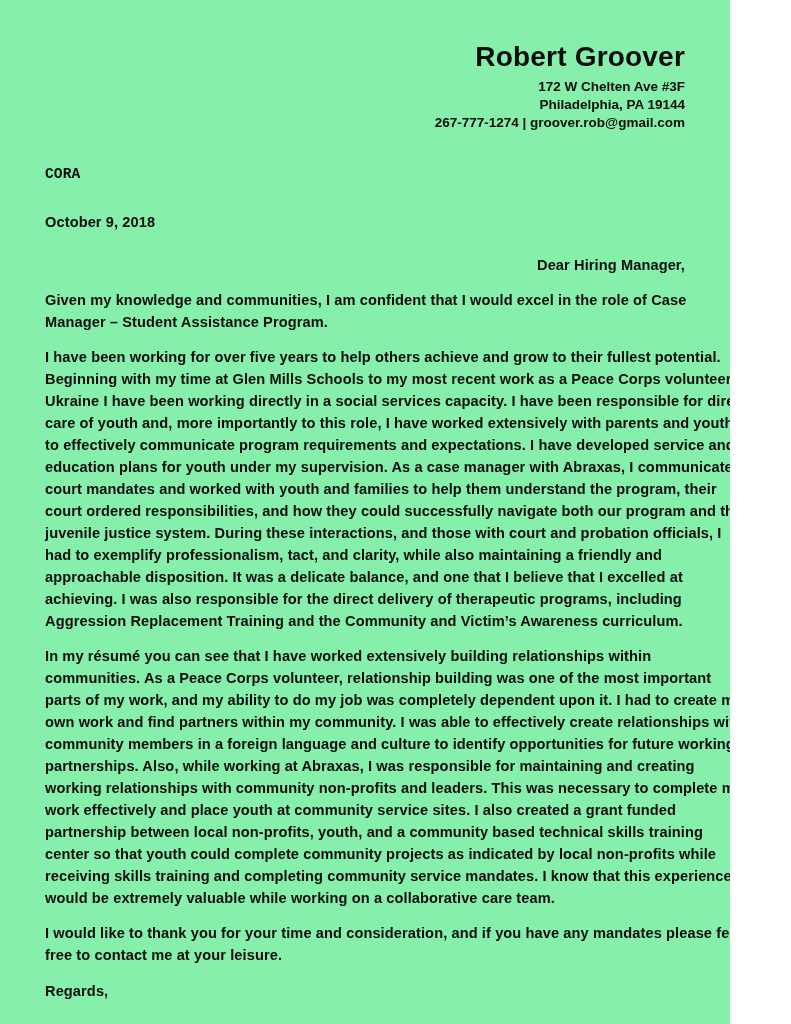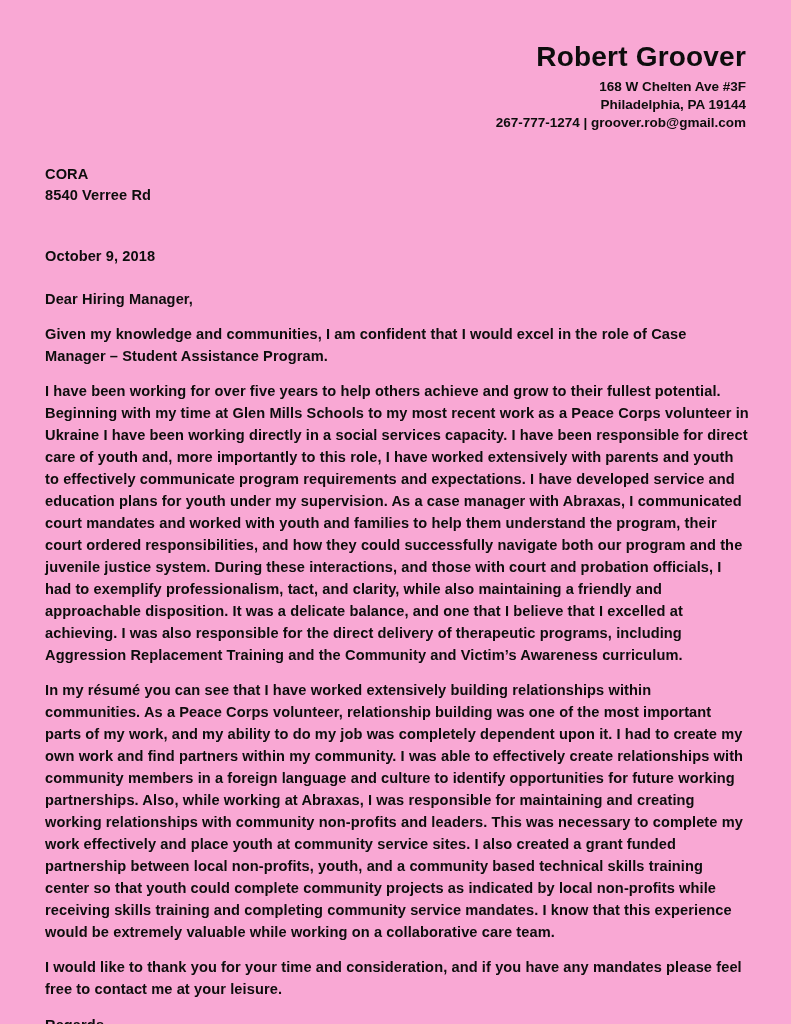--- a/index.html
+++ b/index.html
@@ -2,23 +2,23 @@
 <html><head>
 <meta charset="utf-8">
 <style>
   html, body {
     margin: 0;
     padding: 0;
     background: #ffffff;
   }
   .page {
     position: relative;
-    width: 791px;
+    width: 730px;
     height: 1024px;
-    background: #f9a8d4;
+    background: #86efac;
     font-family: "Liberation Sans", sans-serif;
     color: #0d0d0d;
     box-sizing: border-box;
     padding: 40px 45px 0 45px;
     overflow: hidden;
   }
   .letterhead {
     text-align: right;
     margin-bottom: 32px;
   }
@@ -29,58 +29,58 @@
     line-height: 34px;
     margin-bottom: 4px;
   }
   .sender-line {
     font-size: 13.5px;
     font-weight: 700;
     line-height: 18px;
   }
   .recipient-block {
     margin-top: 28px;
+    font-family: Liberation Mono, monospace;
   }
   .body-text,
   .recipient-line,
   .date-line,
   .salutation,
   .closing-line,
   .signature-line {
     font-size: 14.6px;
     font-weight: 600;
     line-height: 22px;
     letter-spacing: 0.1px;
   }
   .recipient-line { line-height: 21px; }
-  .date-line { margin-top: 39px; }
-  .salutation { margin-top: 21px; }
+  .date-line { margin-top: 26px; }
+  .salutation { margin-top: 21px; text-align: right; }
   .paragraph {
     margin-top: 13px;
     margin-bottom: 0;
     text-align: left;
     width: 705px;
   }
   .closing-line { margin-top: 14px; }
 </style>
 </head>
 <body>
 
 <div class="page">
 
   <div class="letterhead">
     <div class="sender-name">Robert Groover</div>
-    <div class="sender-line">168 W Chelten Ave #3F</div>
+    <div class="sender-line">172 W Chelten Ave #3F</div>
     <div class="sender-line">Philadelphia, PA 19144</div>
     <div class="sender-line">267-777-1274 | groover.rob@gmail.com</div>
   </div>
 
   <div class="recipient-block">
     <div class="recipient-line">CORA</div>
-    <div class="recipient-line">8540 Verree Rd</div>
   </div>
 
   <div class="date-line">October 9, 2018</div>
 
   <div class="salutation">Dear Hiring Manager,</div>
 
   <p class="body-text paragraph">Given my knowledge and communities, I am confident that I would excel in the role of Case Manager – Student Assistance Program.</p>
   <p class="body-text paragraph">I have been working for over five years to help others achieve and grow to their fullest potential. Beginning with my time at Glen Mills Schools to my most recent work as a Peace Corps volunteer in Ukraine I have been working directly in a social services capacity. I have been responsible for direct care of youth and, more importantly to this role, I have worked extensively with parents and youth to effectively communicate program requirements and expectations. I have developed service and education plans for youth under my supervision. As a case manager with Abraxas, I communicated court mandates and worked with youth and families to help them understand the program, their court ordered responsibilities, and how they could successfully navigate both our program and the juvenile justice system. During these interactions, and those with court and probation officials, I had to exemplify professionalism, tact, and clarity, while also maintaining a friendly and approachable disposition. It was a delicate balance, and one that I believe that I excelled at achieving. I was also responsible for the direct delivery of therapeutic programs, including Aggression Replacement Training and the Community and Victim’s Awareness curriculum.</p>
   <p class="body-text paragraph">In my résumé you can see that I have worked extensively building relationships within communities. As a Peace Corps volunteer, relationship building was one of the most important parts of my work, and my ability to do my job was completely dependent upon it. I had to create my own work and find partners within my community. I was able to effectively create relationships with community members in a foreign language and culture to identify opportunities for future working partnerships. Also, while working at Abraxas, I was responsible for maintaining and creating working relationships with community non-profits and leaders. This was necessary to complete my work effectively and place youth at community service sites. I also created a grant funded partnership between local non-profits, youth, and a community based technical skills training center so that youth could complete community projects as indicated by local non-profits while receiving skills training and completing community service mandates. I know that this experience would be extremely valuable while working on a collaborative care team.</p>
   <p class="body-text paragraph">I would like to thank you for your time and consideration, and if you have any mandates please feel free to contact me at your leisure.</p>

